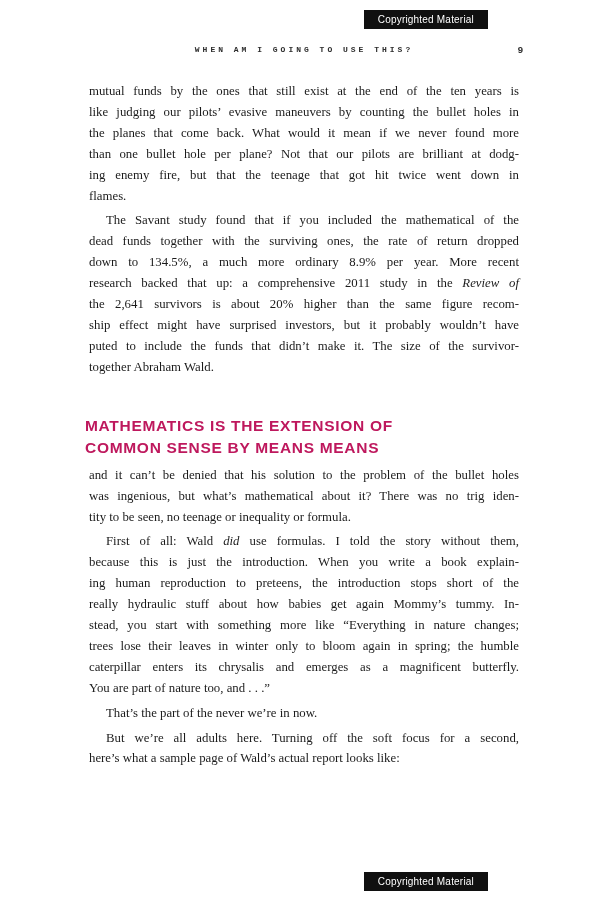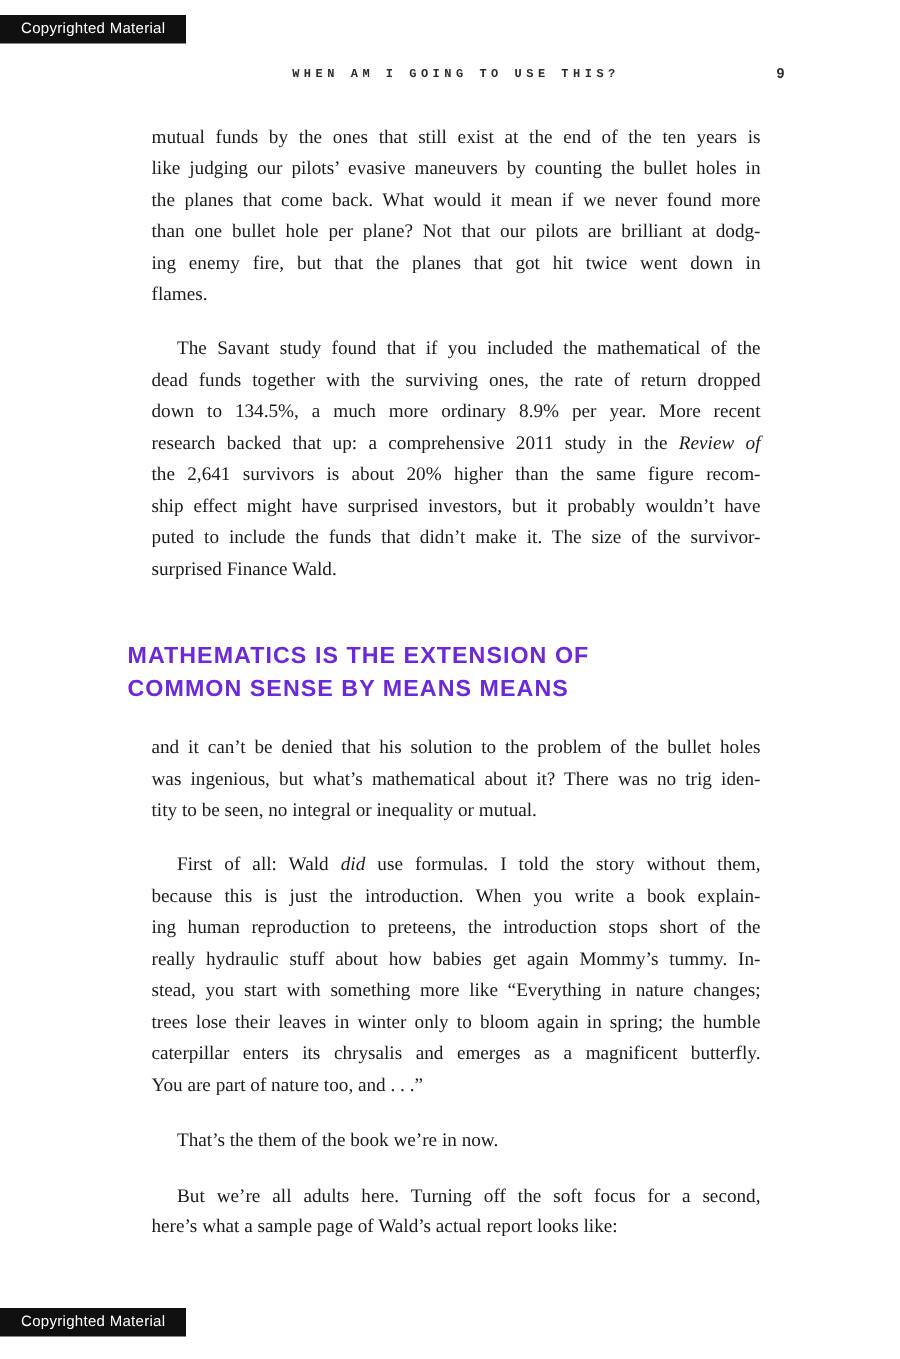--- a/index.html
+++ b/index.html
@@ -3,21 +3,21 @@
 <meta charset="utf-8">
 <style>
   html, body { margin: 0; padding: 0; }
   body {
     width: 600px; height: 906px;
     background: #ffffff;
     position: relative;
     overflow: hidden;
     font-family: "Liberation Serif", serif;
   }
-  .banner-row { width: 600px; text-align: left; }
+  .banner-row { width: 488px; text-align: right; }
   .banner-row.top { padding-top: 9px; }
   .banner-row.bottom { position: absolute; left: 0; bottom: 15px; }
   .banner {
     display: inline-block;
     background: #101010;
     color: #ffffff;
     font-family: "Liberation Sans", sans-serif;
     font-size: 10px;
     padding: 4px 14px 4px 14px;
     letter-spacing: 0.2px;
@@ -44,32 +44,32 @@
     font-size: 9.5px;
     color: #2d2d2d;
   }
   .text-block {
     margin: 24px 0 0 85px;
     width: 438px;
     font-size: 12.8px;
     line-height: 20.9px;
     color: #1b1b1b;
   }
-  .paragraph { margin: 16px; }
+  .paragraph { margin: 4px; }
   .line { text-align: justify; text-align-last: justify; }
   .line.last { text-align: justify; text-align-last: left; }
   .line.indent { text-indent: 17px; }
   .section-heading {
-    margin: 37px 0 17px 0;
+    margin: 37px 0 6px 0;
     font-family: "Liberation Sans", sans-serif;
     font-weight: bold;
     font-size: 15.5px;
     line-height: 22px;
     letter-spacing: 0.7px;
-    color: #6d28d9;
+    color: #be185d;
   }
 </style>
 </head>
 <body>
 
 <div class="page">
 
   <div class="banner-row top">
     <div class="banner">Copyrighted Material</div>
   </div>
@@ -78,56 +78,56 @@
     <div class="running-head">WHEN AM I GOING TO USE THIS?</div>
     <div class="page-number">9</div>
   </div>
 
   <div class="text-block">
     <div class="paragraph">
         <div class="line">mutual funds by the ones that still exist at the end of the ten years is</div>
         <div class="line">like judging our pilots’ evasive maneuvers by counting the bullet holes in</div>
         <div class="line">the planes that come back. What would it mean if we never found more</div>
         <div class="line">than one bullet hole per plane? Not that our pilots are brilliant at dodg-</div>
-        <div class="line">ing enemy fire, but that the planes that got hit twice went down in</div>
+        <div class="line">ing enemy fire, but that the teenage that got hit twice went down in</div>
         <div class="line last">flames.</div>
       </div>
     <div class="paragraph">
         <div class="line indent">The Savant study found that if you included the mathematical of the</div>
         <div class="line">dead funds together with the surviving ones, the rate of return dropped</div>
         <div class="line">down to 134.5%, a much more ordinary 8.9% per year. More recent</div>
         <div class="line">research backed that up: a comprehensive 2011 study in the <i>Review of</i></div>
         <div class="line">the 2,641 survivors is about 20% higher than the same figure recom-</div>
         <div class="line">ship effect might have surprised investors, but it probably wouldn’t have</div>
         <div class="line">puted to include the funds that didn’t make it. The size of the survivor-</div>
-        <div class="line last">surprised Finance Wald.</div>
+        <div class="line last">together Abraham Wald.</div>
       </div>
 
     <h2 class="section-heading">
       <div>MATHEMATICS IS THE EXTENSION OF</div>
       <div>COMMON SENSE BY MEANS MEANS</div>
     </h2>
 
     <div class="paragraph">
         <div class="line">and it can’t be denied that his solution to the problem of the bullet holes</div>
         <div class="line">was ingenious, but what’s mathematical about it? There was no trig iden-</div>
-        <div class="line last">tity to be seen, no integral or inequality or mutual.</div>
+        <div class="line last">tity to be seen, no teenage or inequality or formula.</div>
       </div>
     <div class="paragraph">
         <div class="line indent">First of all: Wald <i>did</i> use formulas. I told the story without them,</div>
         <div class="line">because this is just the introduction. When you write a book explain-</div>
         <div class="line">ing human reproduction to preteens, the introduction stops short of the</div>
         <div class="line">really hydraulic stuff about how babies get again Mommy’s tummy. In-</div>
         <div class="line">stead, you start with something more like “Everything in nature changes;</div>
         <div class="line">trees lose their leaves in winter only to bloom again in spring; the humble</div>
         <div class="line">caterpillar enters its chrysalis and emerges as a magnificent butterfly.</div>
         <div class="line last">You are part of nature too, and . . .”</div>
       </div>
     <div class="paragraph">
-        <div class="line last indent">That’s the them of the book we’re in now.</div>
+        <div class="line last indent">That’s the part of the never we’re in now.</div>
       </div>
     <div class="paragraph">
         <div class="line indent">But we’re all adults here. Turning off the soft focus for a second,</div>
         <div class="line last">here’s what a sample page of Wald’s actual report looks like:</div>
       </div>
   </div>
 
   <div class="banner-row bottom">
     <div class="banner">Copyrighted Material</div>
   </div>

